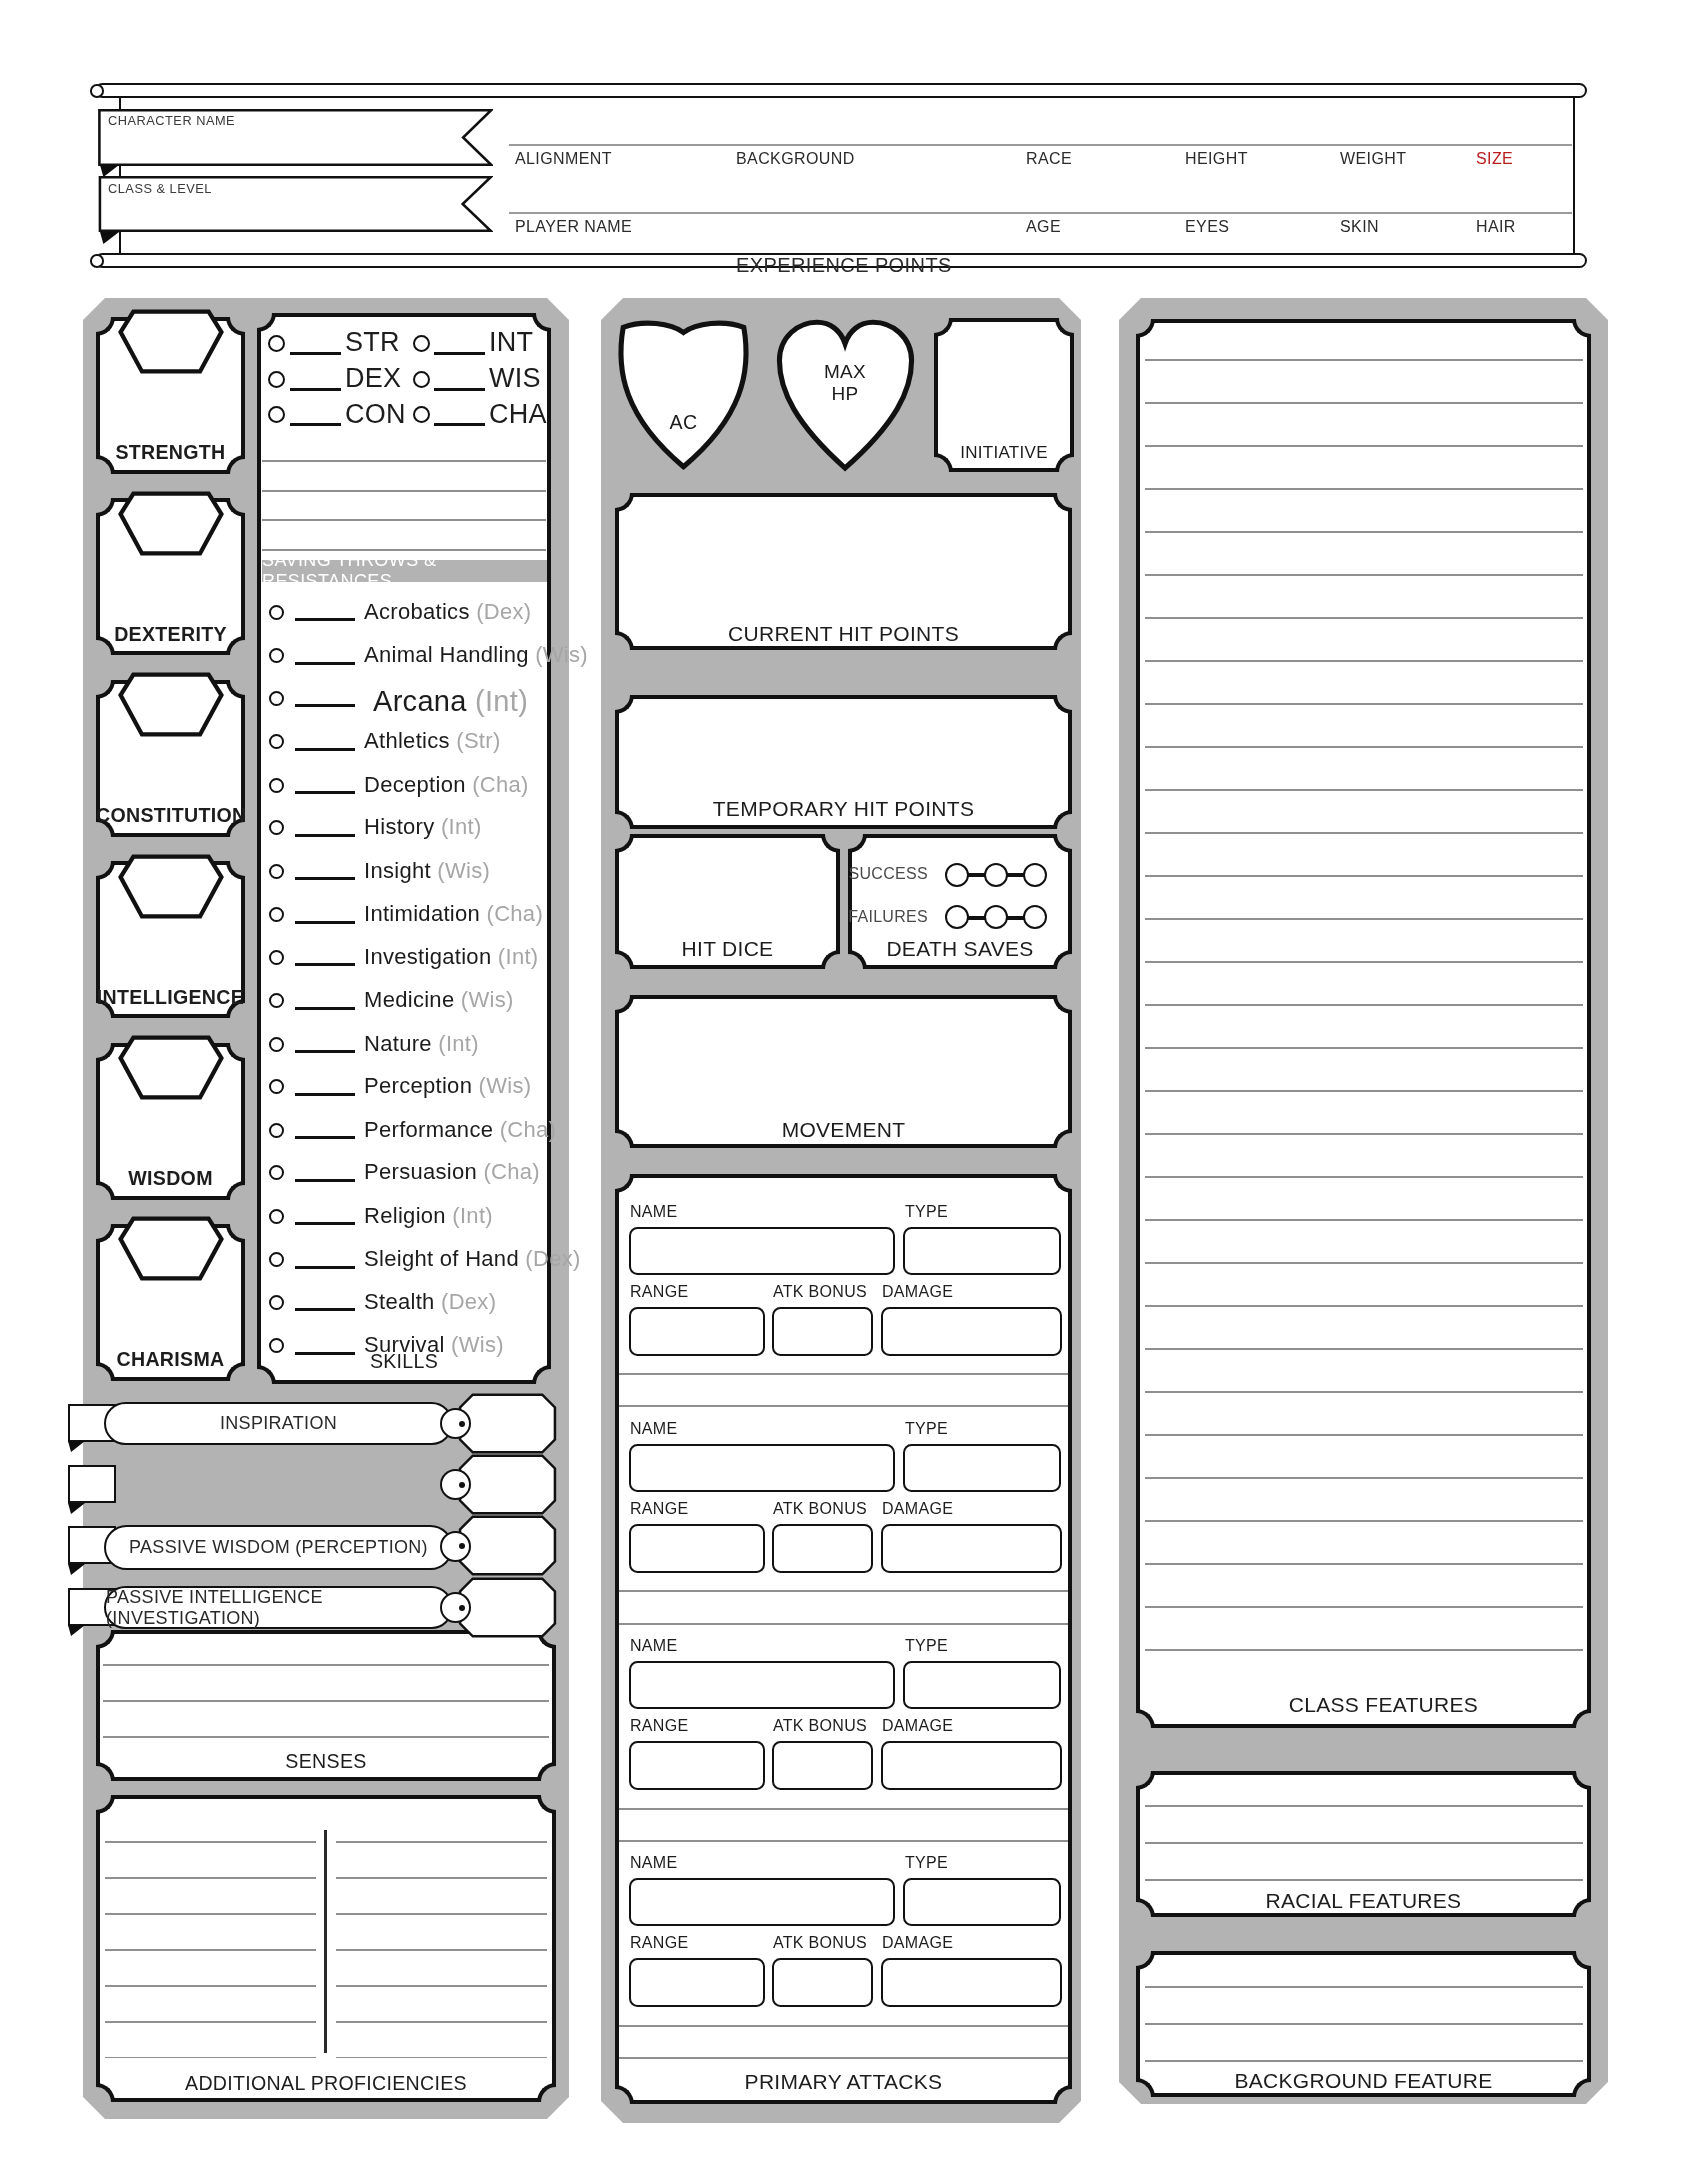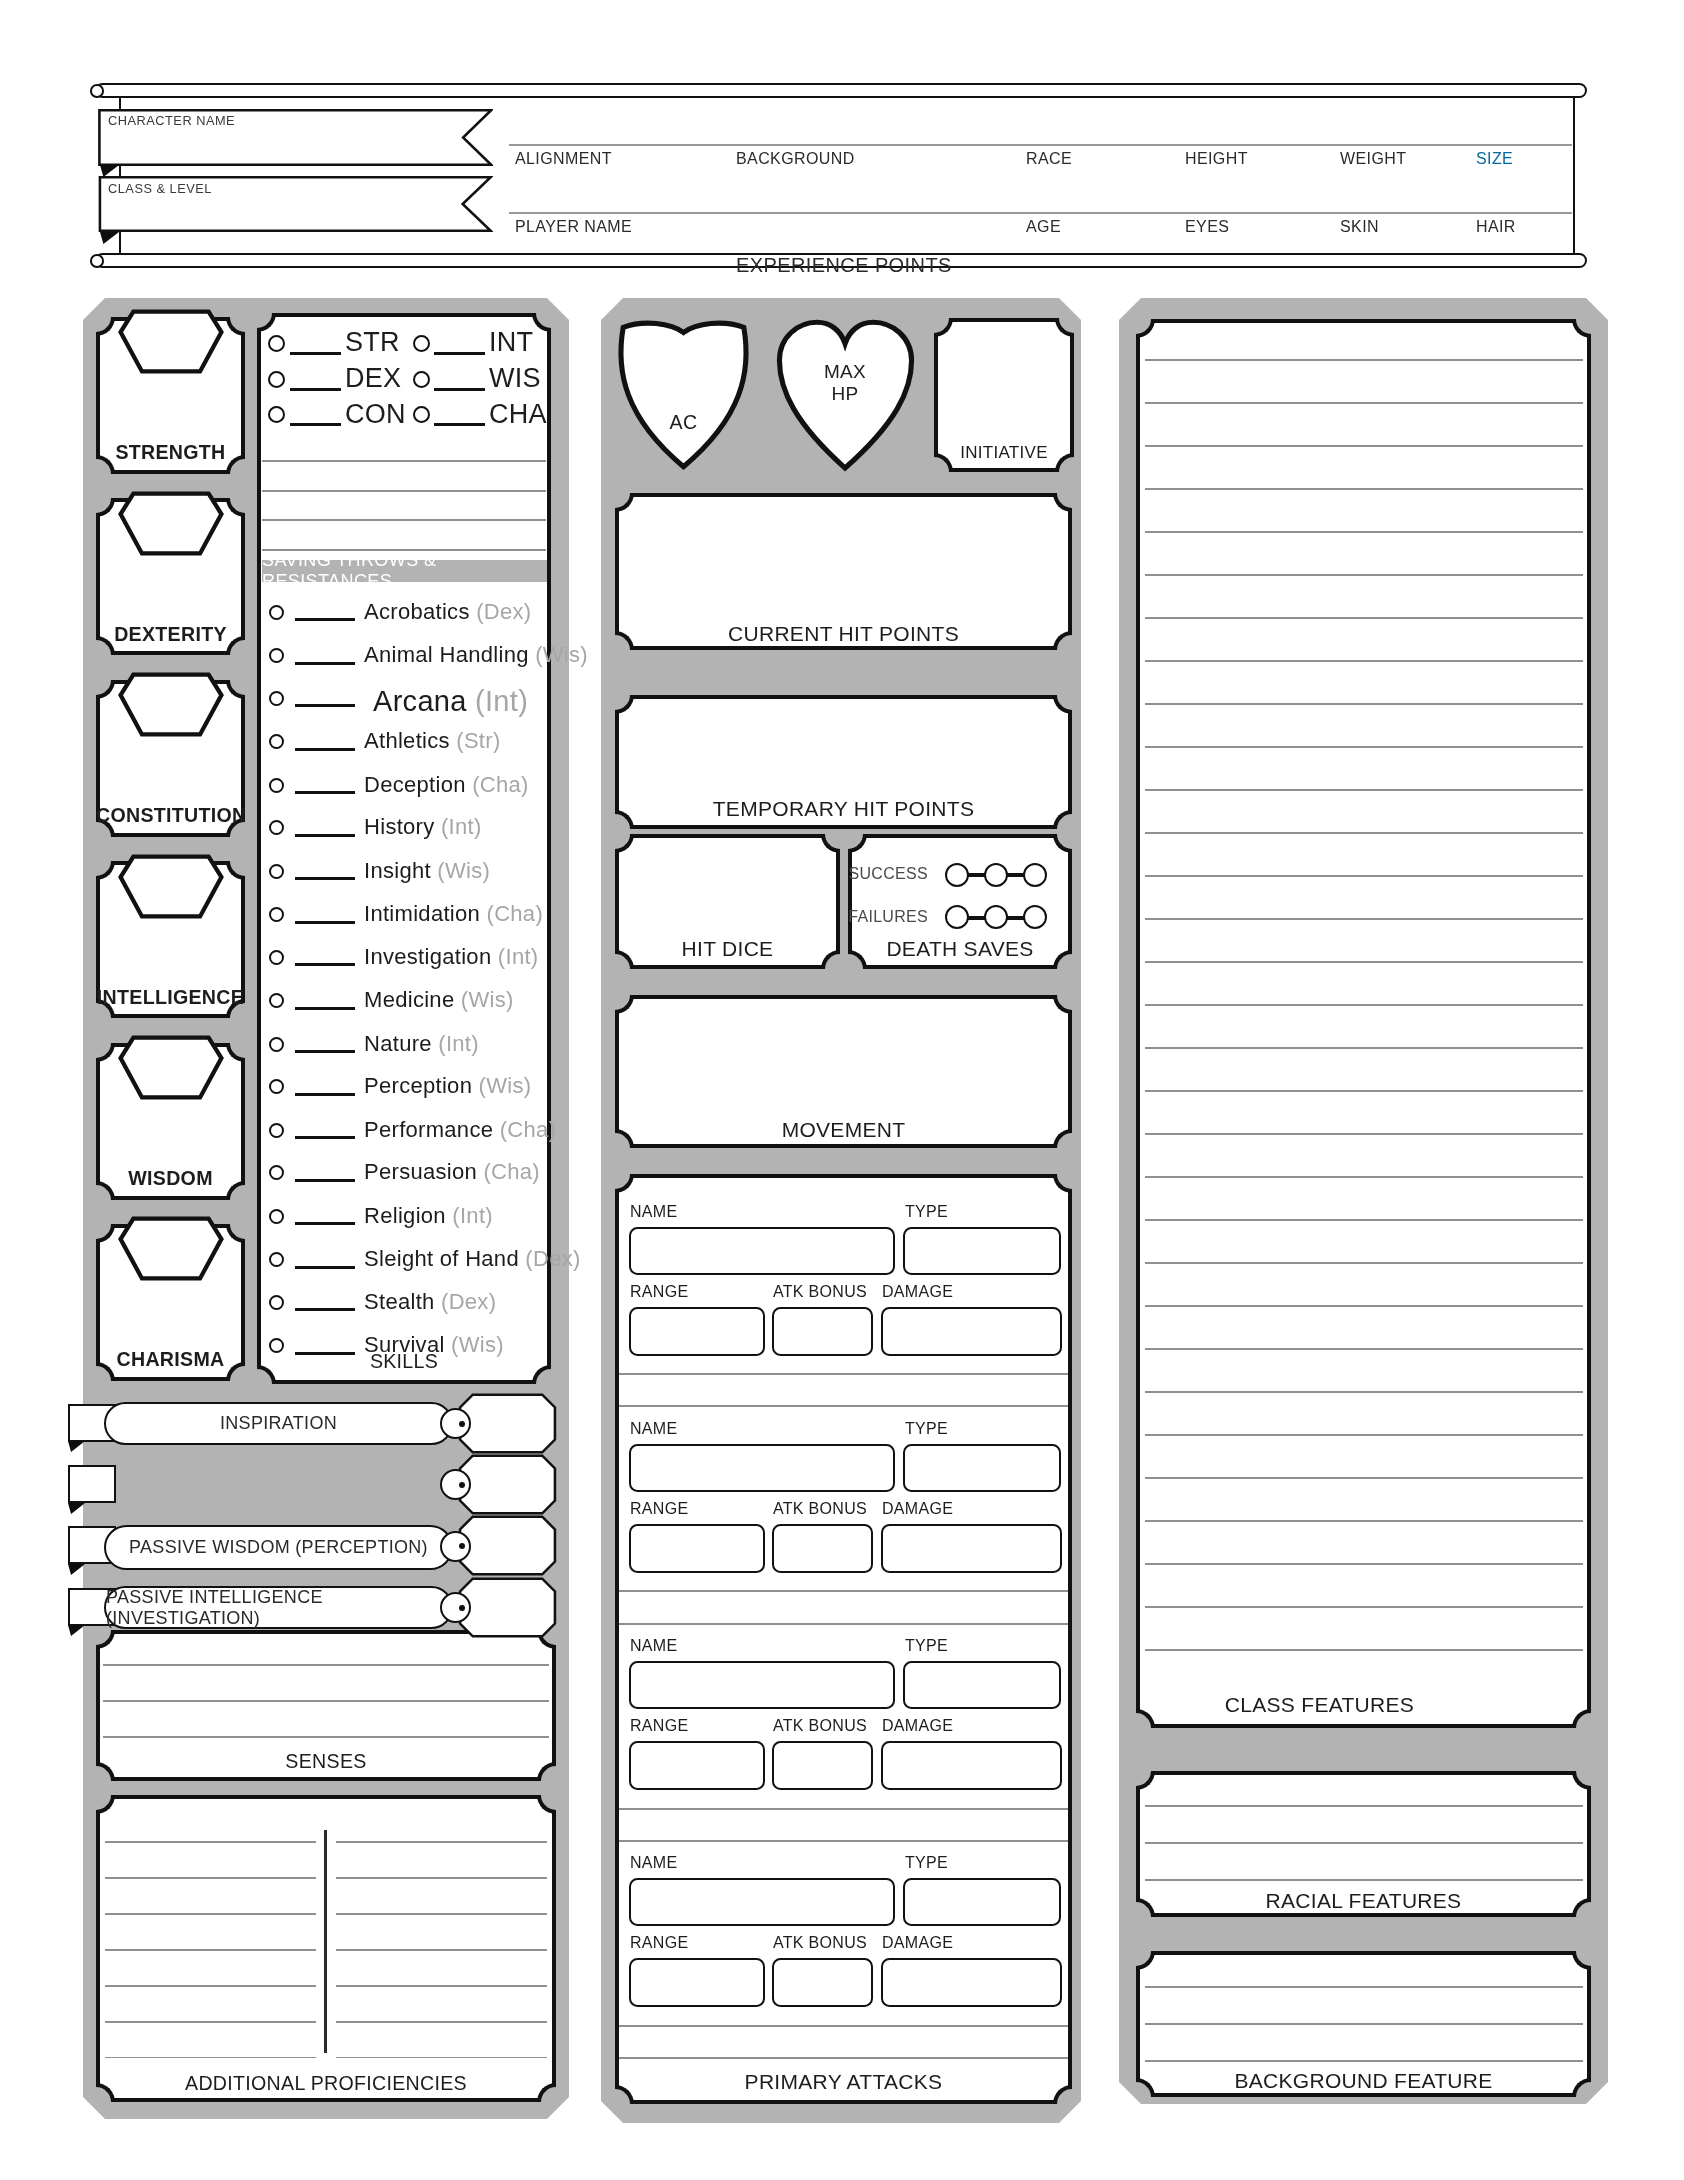--- a/index.html
+++ b/index.html
@@ -185,21 +185,21 @@
     </div>
   <div class="lbl center" style="left:615px;top:2070px;width:457px;font-size:21px;">PRIMARY ATTACKS</div>
 
   <div class="plaque" style="left:1136px;top:319px;width:455px;height:1409px;">
       <div class="sc tl"></div>
       <div class="sc tr"></div>
       <div class="sc bl"></div>
       <div class="sc br"></div>
     </div>
   <div class="ruled50" style="left:1145px;top:359px;width:438px;height:1330px;"></div>
-  <div class="lbl center" style="left:1092px;top:1693px;width:455px;font-size:21px;">CLASS FEATURES</div>
+  <div class="lbl center" style="left:1156px;top:1693px;width:455px;font-size:21px;">CLASS FEATURES</div>
 
   <div class="plaque" style="left:1136px;top:1771px;width:455px;height:146px;">
       <div class="sc tl"></div>
       <div class="sc tr"></div>
       <div class="sc bl"></div>
       <div class="sc br"></div>
     </div>
   <div class="ruled43" style="left:1145px;top:1805px;width:438px;height:78px;"></div>
   <div class="lbl center" style="left:1136px;top:1889px;width:455px;font-size:21px;">RACIAL FEATURES</div>
 
@@ -209,21 +209,21 @@
       <div class="sc bl"></div>
       <div class="sc br"></div>
     </div>
   <div class="ruled43" style="left:1145px;top:1986px;width:438px;height:77px;"></div>
   <div class="lbl center" style="left:1136px;top:2069px;width:455px;font-size:21px;">BACKGROUND FEATURE</div>
 <div class="lbl" style="position: absolute; left: 515px; top: 150px; font-size: 16px; letter-spacing: 0.4px; color: rgb(43, 43, 43);">ALIGNMENT</div>
     <div class="lbl" style="position: absolute; left: 736px; top: 150px; font-size: 16px; letter-spacing: 0.4px; color: rgb(43, 43, 43);">BACKGROUND</div>
     <div class="lbl" style="position: absolute; left: 1026px; top: 150px; font-size: 16px; letter-spacing: 0.4px; color: rgb(43, 43, 43);">RACE</div>
     <div class="lbl" style="position: absolute; left: 1185px; top: 150px; font-size: 16px; letter-spacing: 0.4px; color: rgb(43, 43, 43);">HEIGHT</div>
     <div class="lbl" style="position: absolute; left: 1340px; top: 150px; font-size: 16px; letter-spacing: 0.4px; color: rgb(43, 43, 43);">WEIGHT</div>
-    <div class="lbl" style="position: absolute; left: 1476px; top: 150px; font-size: 16px; letter-spacing: 0.4px; color: #0369a1;">SIZE</div>
+    <div class="lbl" style="position: absolute; left: 1476px; top: 150px; font-size: 16px; letter-spacing: 0.4px; color: #b91c1c;">SIZE</div>
     <div class="lbl" style="position: absolute; left: 515px; top: 218px; font-size: 16px; letter-spacing: 0.4px; color: rgb(43, 43, 43);">PLAYER NAME</div>
     <div class="lbl" style="position: absolute; left: 736px; top: 218px; font-size: 20px; letter-spacing: 0.4px; color: rgb(43, 43, 43); margin-top: 36px;">EXPERIENCE POINTS</div>
     <div class="lbl" style="position: absolute; left: 1026px; top: 218px; font-size: 16px; letter-spacing: 0.4px; color: rgb(43, 43, 43);">AGE</div>
     <div class="lbl" style="position: absolute; left: 1185px; top: 218px; font-size: 16px; letter-spacing: 0.4px; color: rgb(43, 43, 43);">EYES</div>
     <div class="lbl" style="position: absolute; left: 1340px; top: 218px; font-size: 16px; letter-spacing: 0.4px; color: rgb(43, 43, 43);">SKIN</div>
     <div class="lbl" style="position: absolute; left: 1476px; top: 218px; font-size: 16px; letter-spacing: 0.4px; color: rgb(43, 43, 43);">HAIR</div>
     <div class="plaque" style="position: absolute; left: 96px; top: 317px; width: 149px; height: 157px;">
       <div class="sc tl"></div>
       <div class="sc tr"></div>
       <div class="sc bl"></div>

